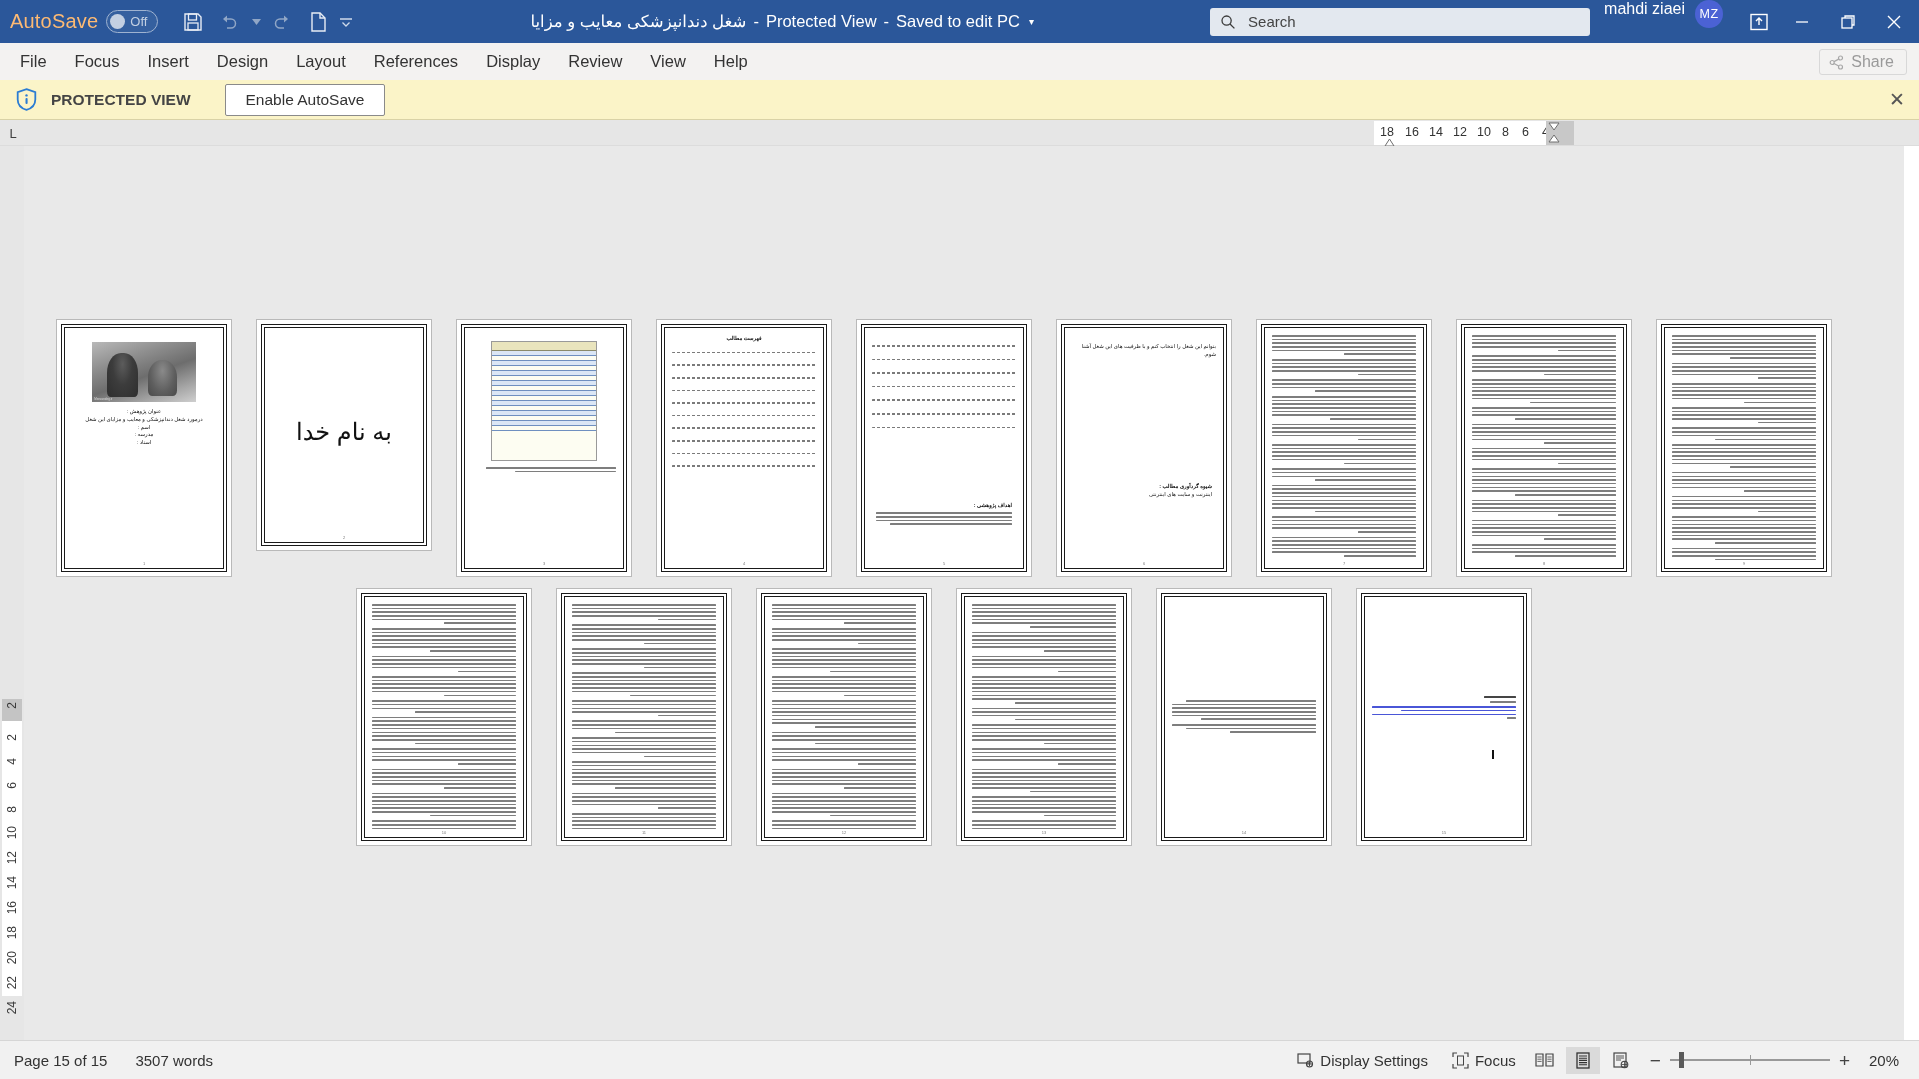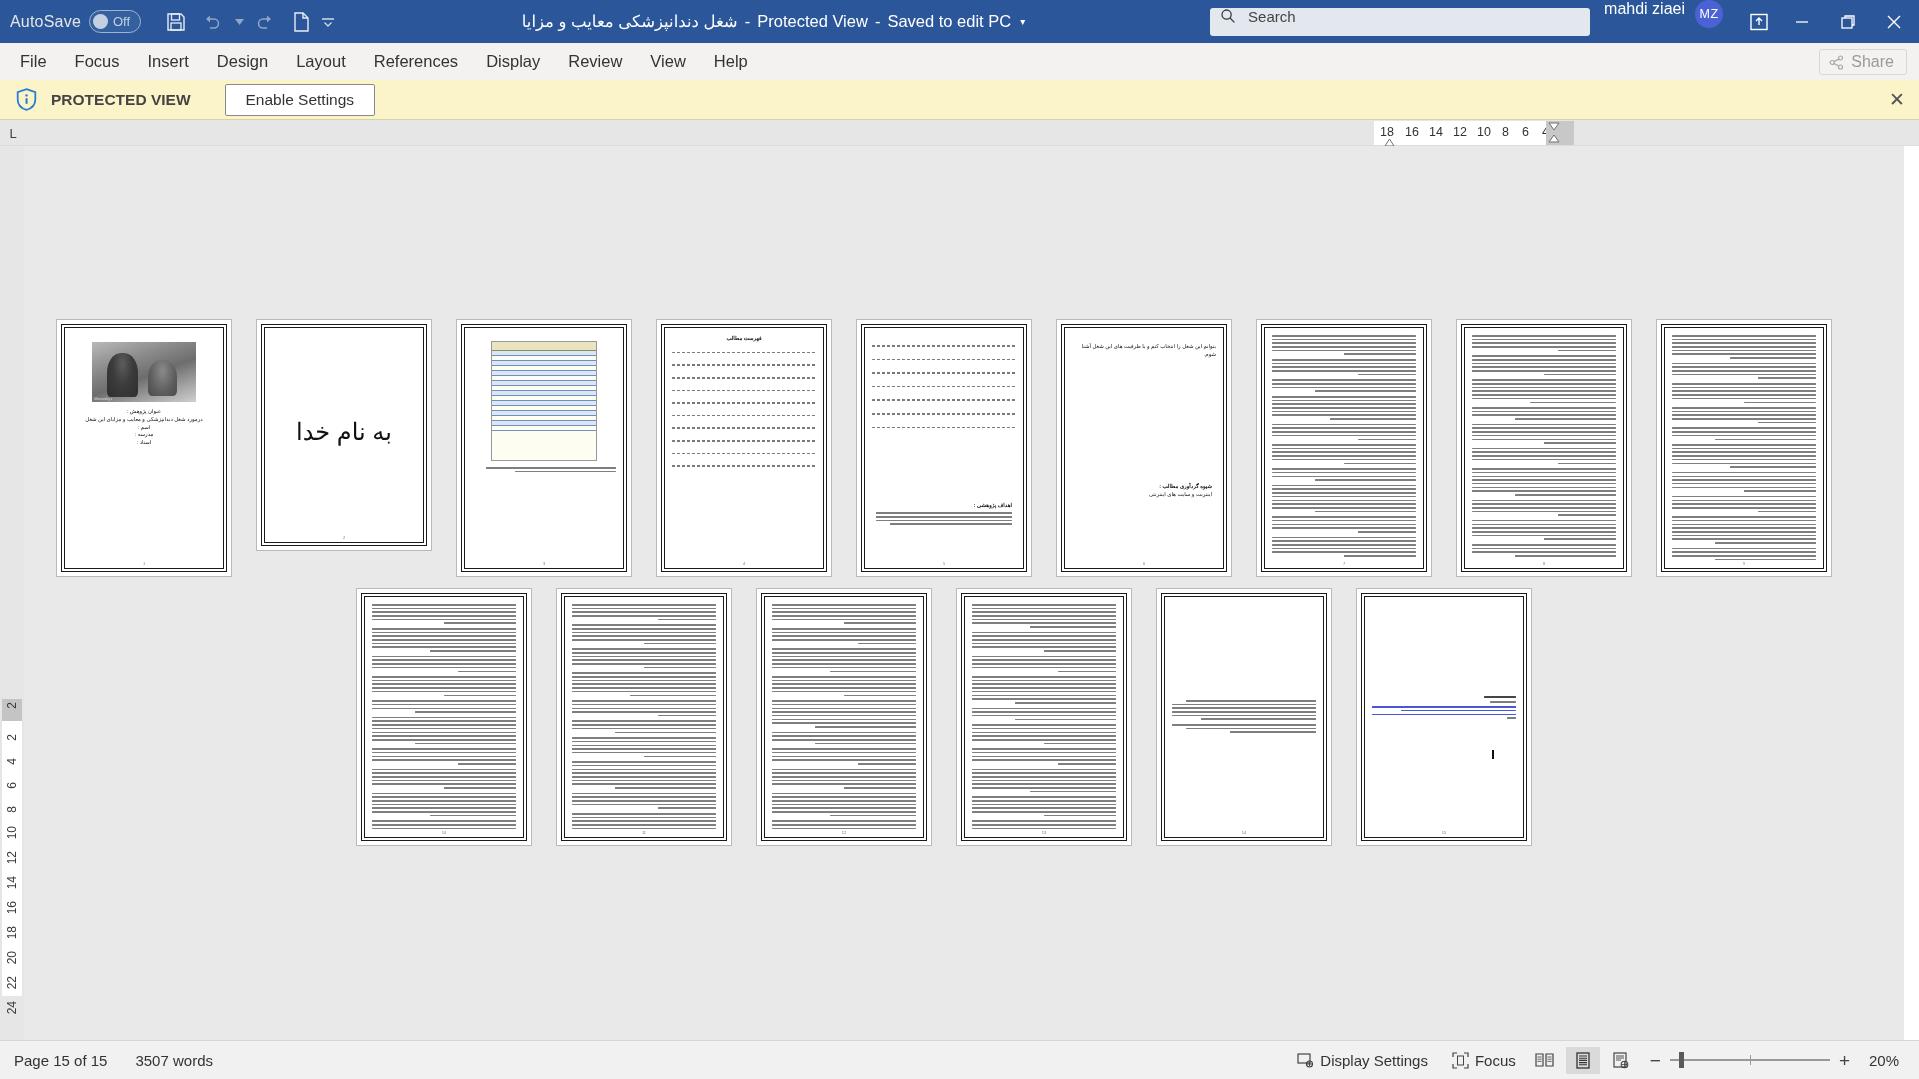--- a/index.html
+++ b/index.html
@@ -13,21 +13,21 @@
   }
 
   
   .titlebar {
     position: absolute; top: 0; left: 0; width: 1919px; height: 43px;
     background: #2b579a;
     display: flex; align-items: center;
   }
   .tb-left { display: flex; align-items: center; height: 43px; padding-left: 10px; }
   .autosave-label {
-    color: #e5e5e5; font-size: 16px; letter-spacing: .2px; margin-right: 8px;
+    color: #fdba74; font-size: 20px; letter-spacing: .2px; margin-right: 8px;
   }
   .autosave-toggle {
     width: 52px; height: 23px; border-radius: 12px;
     border: 1.5px solid #9fb3d1; background: #35609f;
     display: flex; align-items: center; padding: 0 3px; margin-right: 18px;
   }
   .autosave-knob { width: 15px; height: 15px; border-radius: 50%; background: #c3d0e2; }
   .autosave-off { color: #c3d0e2; font-size: 13px; margin-left: 5px; }
   .qat-btn {
     width: 34px; height: 34px; display: flex; align-items: center; justify-content: center;
@@ -39,21 +39,21 @@
   .tb-title {
     flex: 1; display: flex; align-items: center; justify-content: center;
     color: #ffffff; font-size: 16.5px; white-space: nowrap;
   }
   .tb-title .sep { margin: 0 7px; }
   .tb-title .dropcaret { margin-left: 9px; font-size: 10px; }
   .doc-name-rtl { direction: rtl; unicode-bidi: embed; }
 
   .searchbox {
     width: 380px; height: 28px; background: #e3e8ef; border-radius: 3px;
-    display: flex; align-items: flex-start; padding: 0 10px;
+    display: flex; align-items: center; padding: 0 10px;
     margin-right: 14px;
   }
   .searchbox .stext { color: #444; font-size: 15px; margin-left: 12px; }
 
   .tb-right { display: flex; align-items: flex-start; height: 43px; padding-right: 2px; }
   .acct-name { color: #ffffff; font-size: 16px; margin-right: 10px; white-space: nowrap; }
   .avatar {
     width: 28px; height: 28px; border-radius: 50%;
     background: #4b62d4; color: #fff; font-size: 12.5px;
     display: flex; align-items: center; justify-content: center;
@@ -332,21 +332,21 @@
 
 <div class="pvbar">
   <span class="pv-icon">
     <svg width="21" height="23" viewBox="0 0 21 23">
         <path d="M10.5 1.2 19.3 4.2v7.3c0 5.6-4.1 9-8.8 10.4C5.8 20.5 1.7 17.1 1.7 11.5V4.2z" fill="none" stroke="#2b7cd3" stroke-width="1.8"></path>
         <circle cx="10.5" cy="7.4" r="1.2" fill="#2b7cd3"></circle>
         <rect x="9.5" y="10" width="2.1" height="6" rx="1" fill="#2b7cd3"></rect>
       </svg>
   </span>
   <span class="pv-strong">PROTECTED VIEW</span>
-  <button class="pv-enable">Enable Settings</button>
+  <button class="pv-enable">Enable AutoSave</button>
   <span class="pv-close">✕</span>
 </div>
 
 <div class="ruler-h"></div>
 <div class="corner-box">L</div>
 <div class="ruler-grey-l"></div>
 <div class="ruler-strip">
   <span class="rnum" style="left:6px">18</span>
   <span class="rnum" style="left:31px">16</span>
   <span class="rnum" style="left:55px">14</span>

